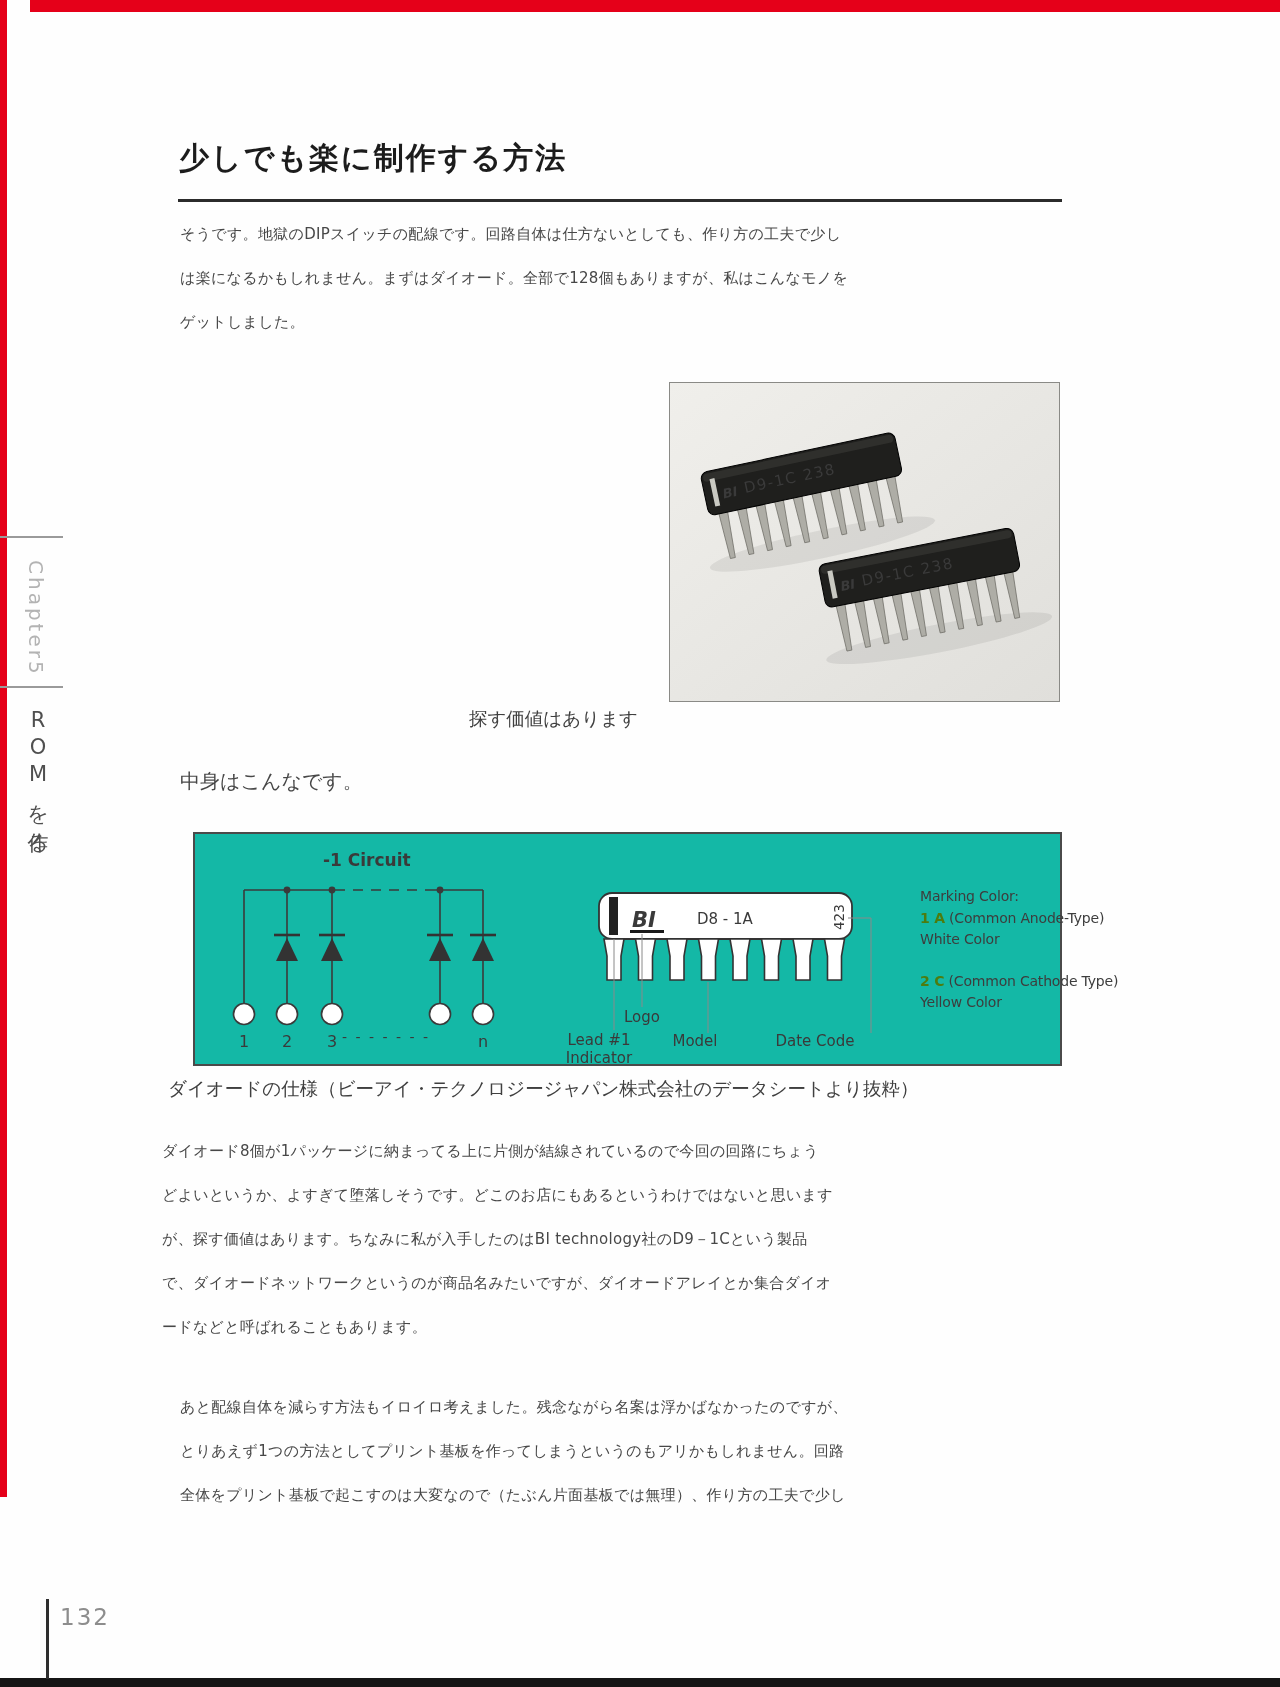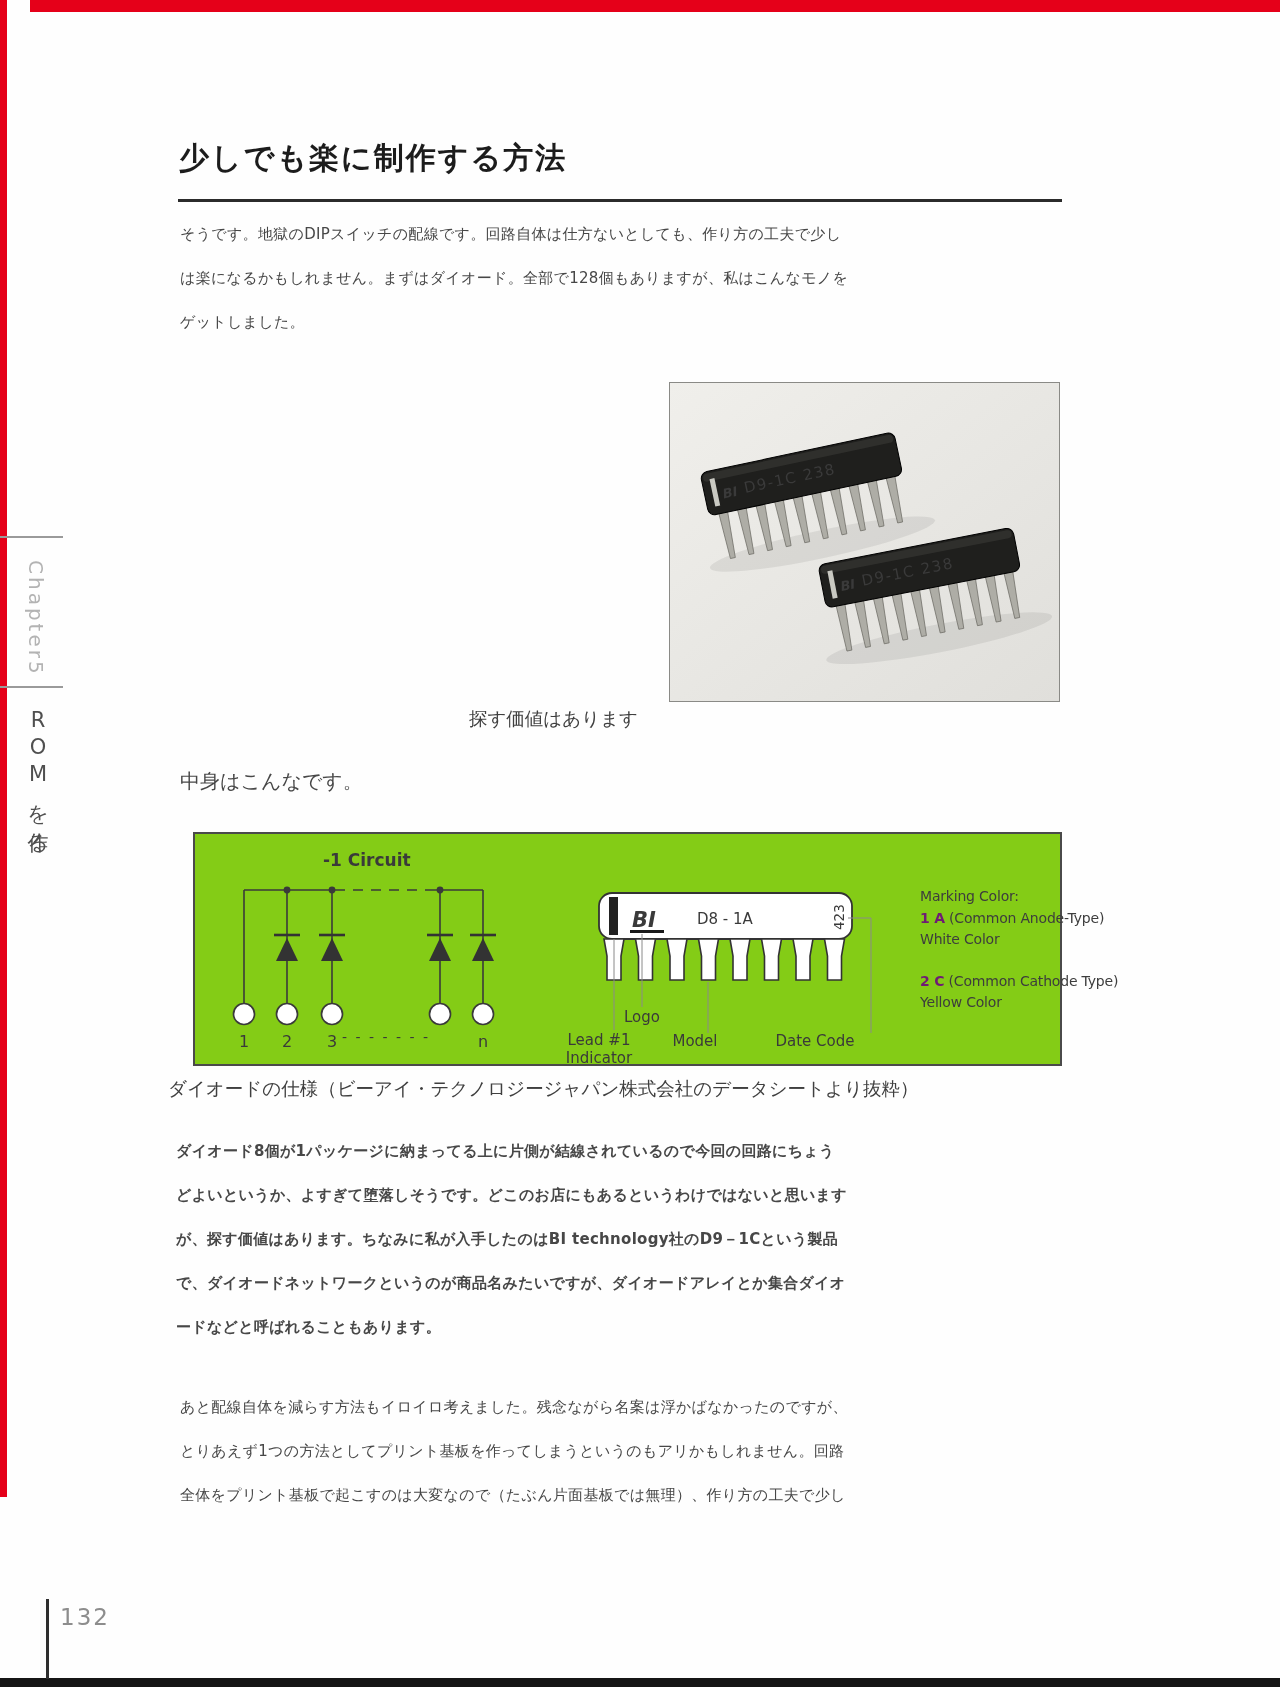--- a/index.html
+++ b/index.html
@@ -7,31 +7,31 @@
         font-family:"DejaVu Sans","Liberation Sans",sans-serif;color:#454545;}
   .abs{position:absolute;}
   .bar-top{left:30px;top:0;width:1250px;height:12px;background:#e50019;}
   .bar-left{left:0;top:0;width:7px;height:1497px;background:#e50019;}
   .bar-bottom{left:0;top:1678px;width:1280px;height:9px;background:#151515;}
   .heading{left:179px;top:138px;font-size:30px;font-weight:bold;color:#1c1c1c;letter-spacing:2px;white-space:nowrap;}
   .title-rule{left:178px;top:199px;width:884px;height:3px;background:#2b2b2b;}
   .para{font-size:15px;color:#474747;letter-spacing:0.3px;}
   .para .line{height:44px;line-height:44px;white-space:nowrap;}
   .p1{left:180px;top:212px;width:900px;}
-  .p2{left:176px;top:1129px;width:900px;font-weight:bold;}
+  .p2{left:162px;top:1129px;width:900px;}
   .p3{left:180px;top:1385px;width:900px;}
   .photo-frame{left:669px;top:382px;width:389px;height:318px;background:#e9e8e4;border:1px solid #8a8a86;}
   .photo-caption{left:420px;top:706px;width:218px;text-align:right;font-size:18.5px;color:#3f3f3f;white-space:nowrap;}
   .lead-in{left:180px;top:768px;font-size:20px;color:#474747;white-space:nowrap;}
-  .diagram-box{left:193px;top:832px;width:865px;height:230px;border:2px solid #4a4a4a;background:#84cc16;}
+  .diagram-box{left:193px;top:832px;width:865px;height:230px;border:2px solid #4a4a4a;background:#14b8a6;}
   .diagram-box svg{position:absolute;left:0;top:0;overflow:visible;}
   svg text{font-family:"DejaVu Sans","Liberation Sans",sans-serif;fill:#3a3a3a;}
   .marking{left:920px;top:886px;font-size:14px;line-height:21.5px;color:#3d3d3d;white-space:nowrap;letter-spacing:-0.2px;}
   .marking .gap{height:20px;}
-  .marking b{color:#701a75;}
+  .marking b{color:#4d7c0f;}
   .spec-caption{left:168px;top:1076px;font-size:18.5px;color:#3f3f3f;white-space:nowrap;}
   .chapter-tab{left:24px;top:560px;height:110px;writing-mode:vertical-rl;text-orientation:mixed;
                font-size:20px;color:#b3b3b3;letter-spacing:3px;}
   .section-tab{left:24px;top:708px;height:150px;writing-mode:vertical-rl;text-orientation:upright;
                font-size:21px;color:#4f4f4f;letter-spacing:3px;}
   .side-rule{left:0;width:63px;height:2px;background:#9a9a9a;}
   .footer-rule{left:46px;top:1599px;width:3px;height:80px;background:#2e2e2e;}
   .page-number{left:60px;top:1604px;font-size:23px;color:#8d8d8d;letter-spacing:2px;}
 </style>
 </head>

